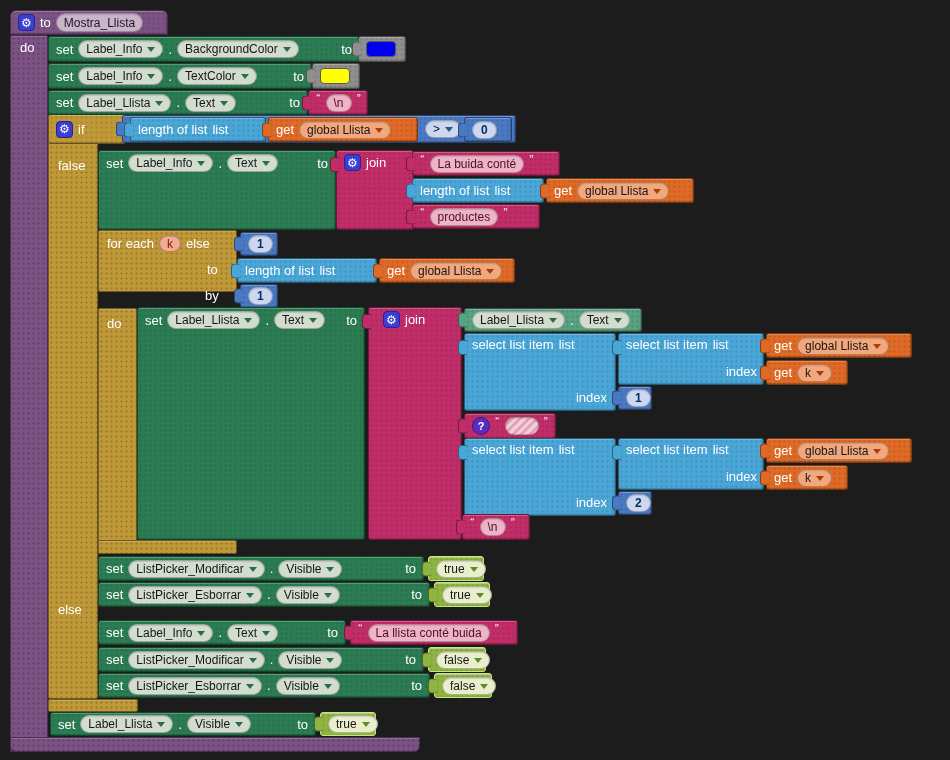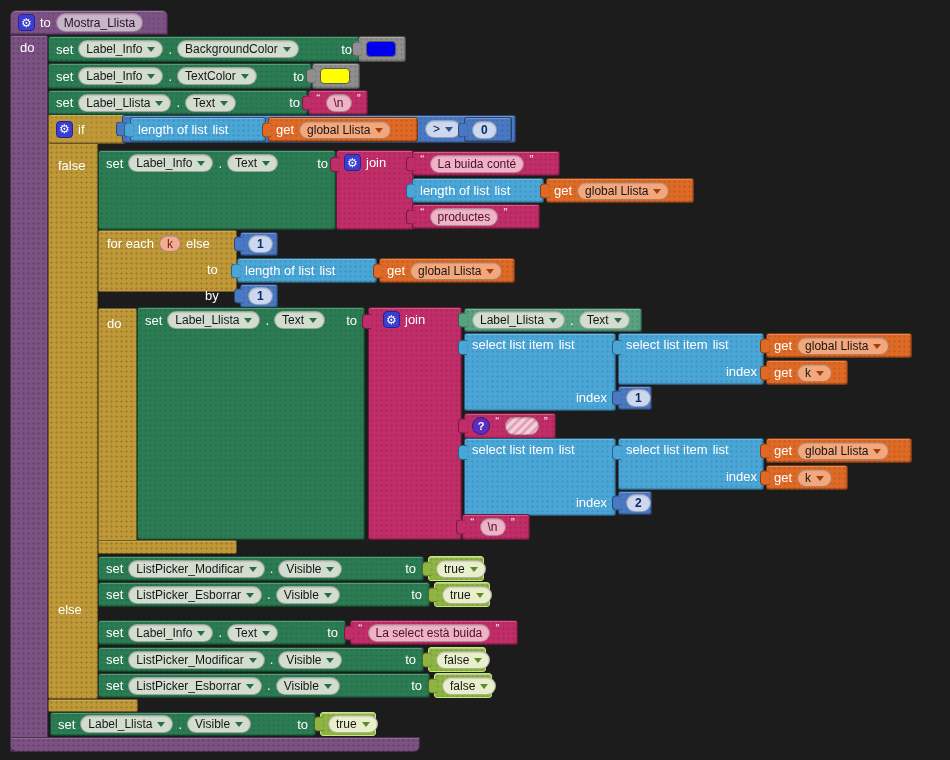--- a/index.html
+++ b/index.html
@@ -291,21 +291,21 @@
 
   <div class="blk green" style="left:98px;top:620px;width:248px;height:25px">
     <span>set</span>
     <span class="fld dd">Label_Info</span>
     <span>.</span>
     <span class="fld dd">Text</span>
     <span class="mla">to</span>
   </div>
   <div class="blk magenta plug" style="left:350px;top:620px;width:168px;height:25px">
     <span class="q">“</span>
-    <span class="fld txtf">La select està buida</span>
+    <span class="fld txtf">La llista conté buida</span>
     <span class="q">”</span>
   </div>
   <div class="blk green" style="left:98px;top:647px;width:326px;height:25px">
     <span>set</span>
     <span class="fld dd">ListPicker_Modificar</span>
     <span>.</span>
     <span class="fld dd">Visible</span>
     <span class="mla">to</span>
   </div>
   <div class="blk lime plug" style="left:428px;top:647px;width:58px;height:25px">

